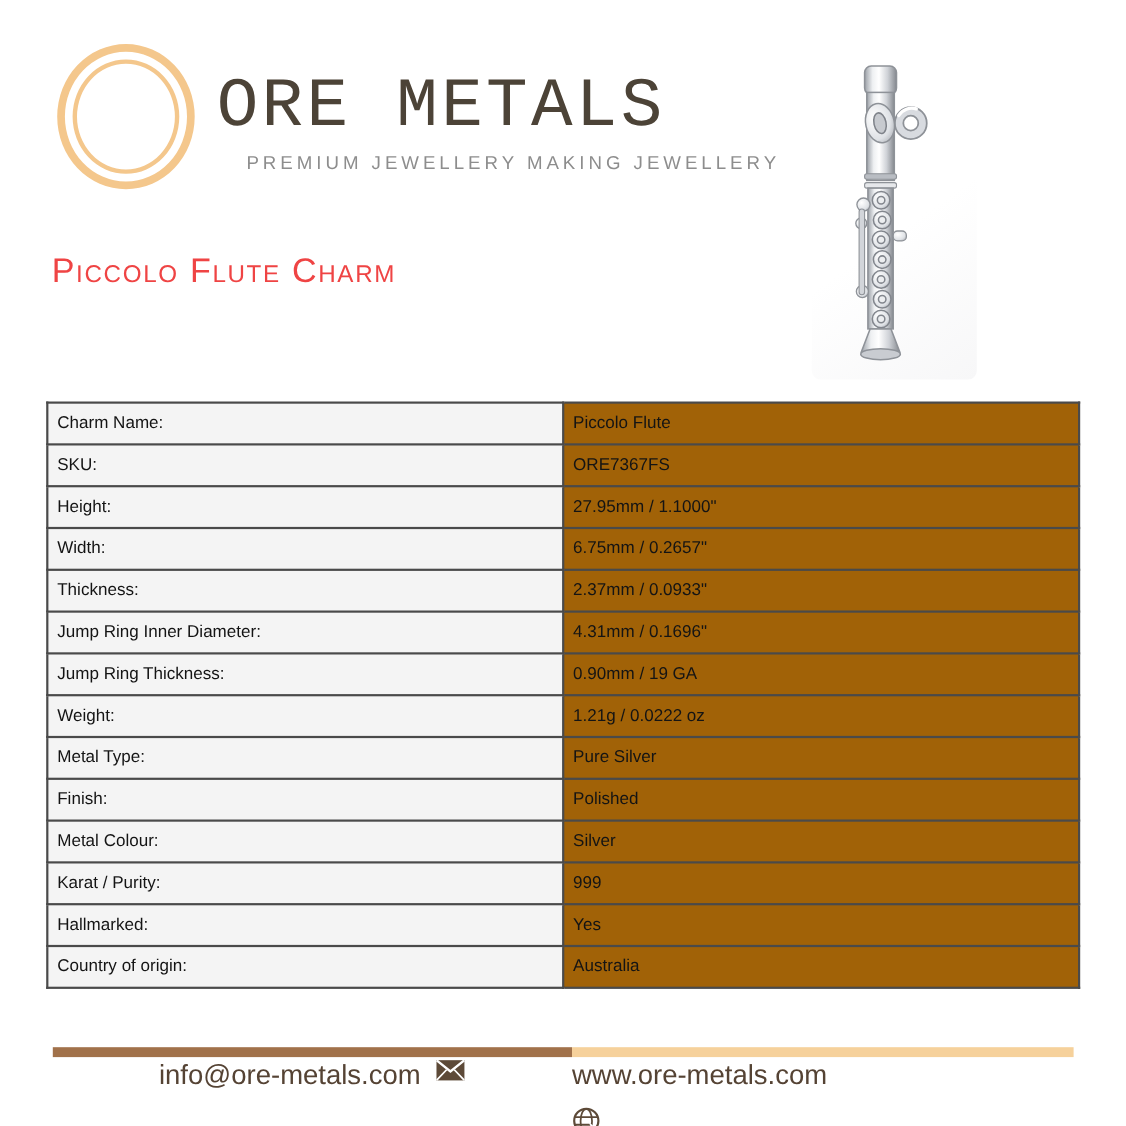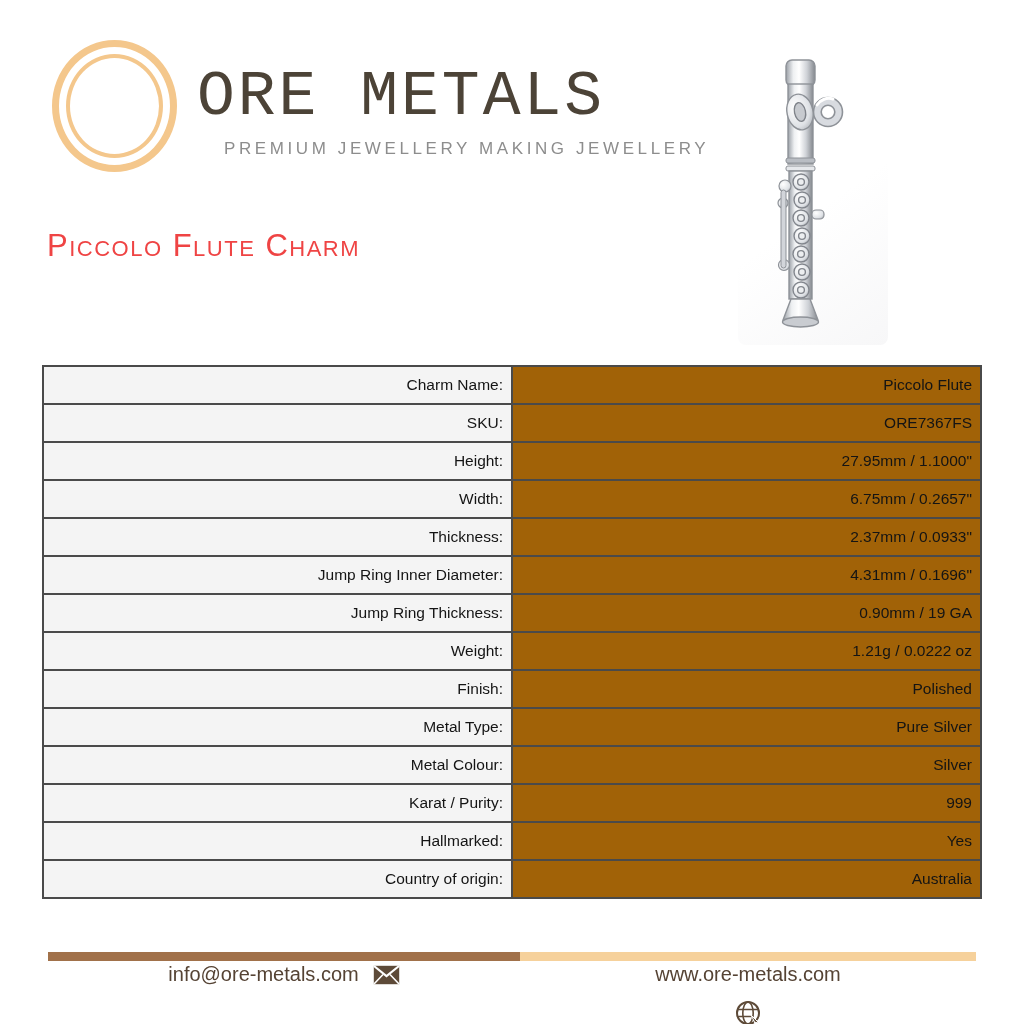--- a/index.html
+++ b/index.html
@@ -65,39 +65,39 @@
     position:absolute; left:42px; top:365px;
     width:940px;
     border-collapse:collapse;
     border:2px solid #3c3c3c;
     font-size:15.5px;
     color:#141414;
   }
   .spec-table td {
     border:2px solid #4a4a4a;
     height:38px;
-    text-align:right;
+    text-align:left;
     vertical-align:middle;
     padding:0 8px;
   }
   .spec-table td.label { background:#f4f4f4; width:50%; }
   .spec-table td.value { background:#a16207; width:50%; }
 
   
   .footer-divider {
     position:absolute; left:48px; top:952px;
     width:928px; height:9px; display:flex;
   }
   .footer-divider .seg-left  { width:472px; height:100%; }
   .footer-divider .seg-right { flex:1; height:100%; }
 
   .footer-contact {
     position:absolute; top:963px;
-    display:flex; align-items:center; gap:14px;
-    font-size:20px; color:#554334;
+    display:flex; align-items:flex-start; gap:14px;
+    font-size:25px; color:#554334;
     white-space:nowrap;
   }
   .footer-email   { left:48px;  width:472px; justify-content:center; }
   .footer-website { left:520px; width:456px; justify-content:center;flex-direction:column; }
   .footer-icon { display:inline-flex; align-items:center; }
 </style>
 </head>
 <body>
 
 <header>
@@ -203,26 +203,26 @@
       </tr>
       <tr>
         <td class="label">Jump Ring Thickness:</td>
         <td class="value">0.90mm / 19 GA</td>
       </tr>
       <tr>
         <td class="label">Weight:</td>
         <td class="value">1.21g / 0.0222 oz</td>
       </tr>
       <tr>
+        <td class="label">Metal Type:</td>
+        <td class="value">Pure Silver</td>
+      </tr>
+      <tr>
         <td class="label">Finish:</td>
         <td class="value">Polished</td>
-      </tr>
-      <tr>
-        <td class="label">Metal Type:</td>
-        <td class="value">Pure Silver</td>
       </tr>
       <tr>
         <td class="label">Metal Colour:</td>
         <td class="value">Silver</td>
       </tr>
       <tr>
         <td class="label">Karat / Purity:</td>
         <td class="value">999</td>
       </tr>
       <tr>

